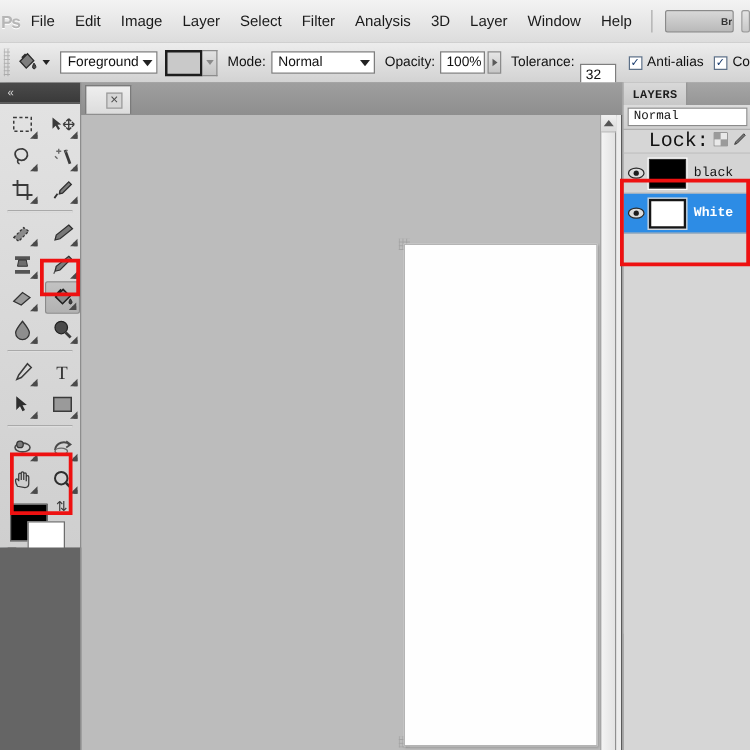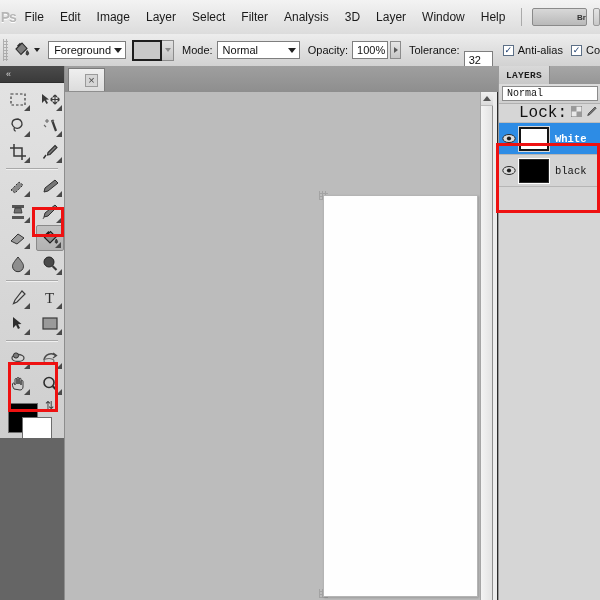--- a/index.html
+++ b/index.html
@@ -596,42 +596,42 @@
       <span>
         <svg width="10" height="11">
             <path d="M2.6 5 V3.4 a2.4 2.4 0 0 1 4.8 0 V5" fill="none" stroke="#333" stroke-width="1.2"></path>
             <rect x="1" y="5" width="8" height="5.5" fill="#4a4a4a" stroke="#222" stroke-width=".7"></rect>
           </svg>
       </span>
     </div>
 
     <div class="layers-list">
 
+      <div class="layer-row">
+        <div class="eyecell">
+          <svg width="14" height="11">
+            <ellipse cx="7" cy="5.5" rx="6.2" ry="4" fill="#dcdcdc" stroke="#2a2a2a" stroke-width="1"></ellipse>
+            <circle cx="7" cy="5.5" r="2.1" fill="#1d1d1d"></circle>
+          </svg>
+        </div>
+        <div class="thumb" style="background:#000000;"></div>
+        <div class="layer-name">black</div>
+      </div>
+
       <div class="layer-row selected">
         <div class="eyecell">
           <svg width="14" height="11">
             <ellipse cx="7" cy="5.5" rx="6.2" ry="4" fill="#dcdcdc" stroke="#2a2a2a" stroke-width="1"></ellipse>
             <circle cx="7" cy="5.5" r="2.1" fill="#1d1d1d"></circle>
           </svg>
         </div>
         <div class="thumb boxed" style="background:#ffffff;"></div>
         <div class="layer-name">White</div>
       </div>
 
-      <div class="layer-row">
-        <div class="eyecell">
-          <svg width="14" height="11">
-            <ellipse cx="7" cy="5.5" rx="6.2" ry="4" fill="#dcdcdc" stroke="#2a2a2a" stroke-width="1"></ellipse>
-            <circle cx="7" cy="5.5" r="2.1" fill="#1d1d1d"></circle>
-          </svg>
-        </div>
-        <div class="thumb" style="background:#000000;"></div>
-        <div class="layer-name">black</div>
-      </div>
-
     </div>
 
     <div class="panel-body"></div>
   </div>
 
   <div class="anno" id="anno-layers"></div>
   <div class="anno" id="anno-bucket"></div>
   <div class="anno" id="anno-color"></div>
 
 </div>

